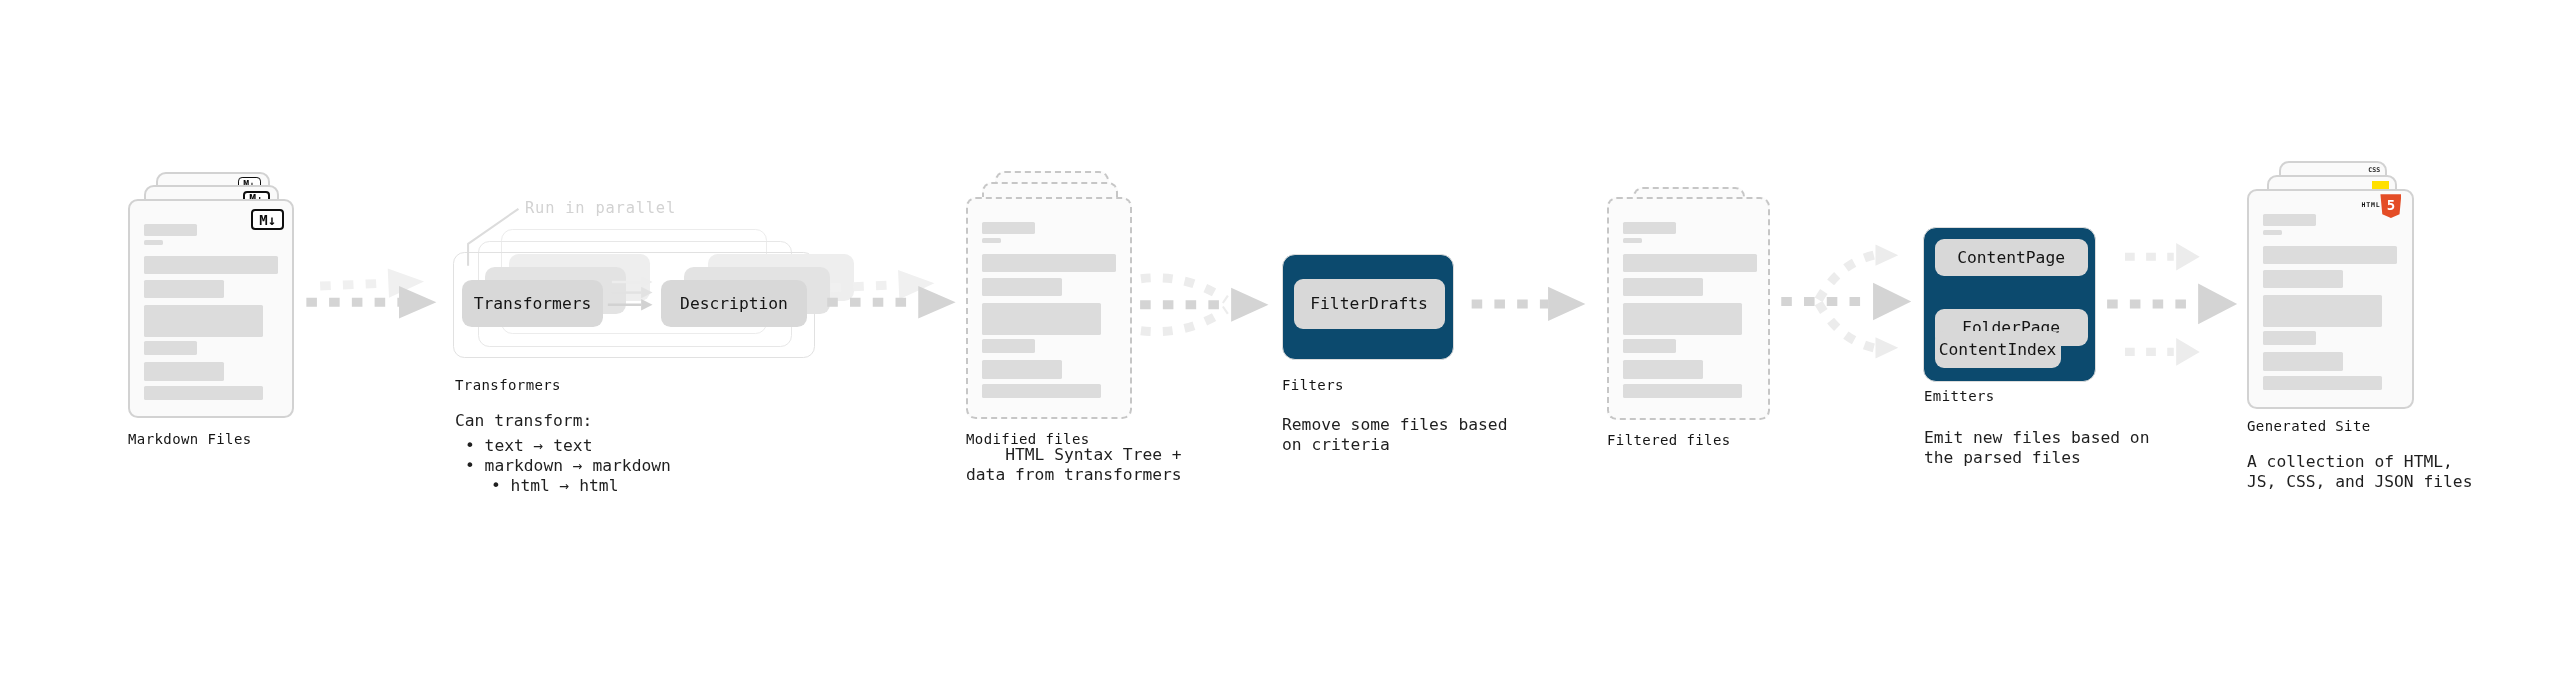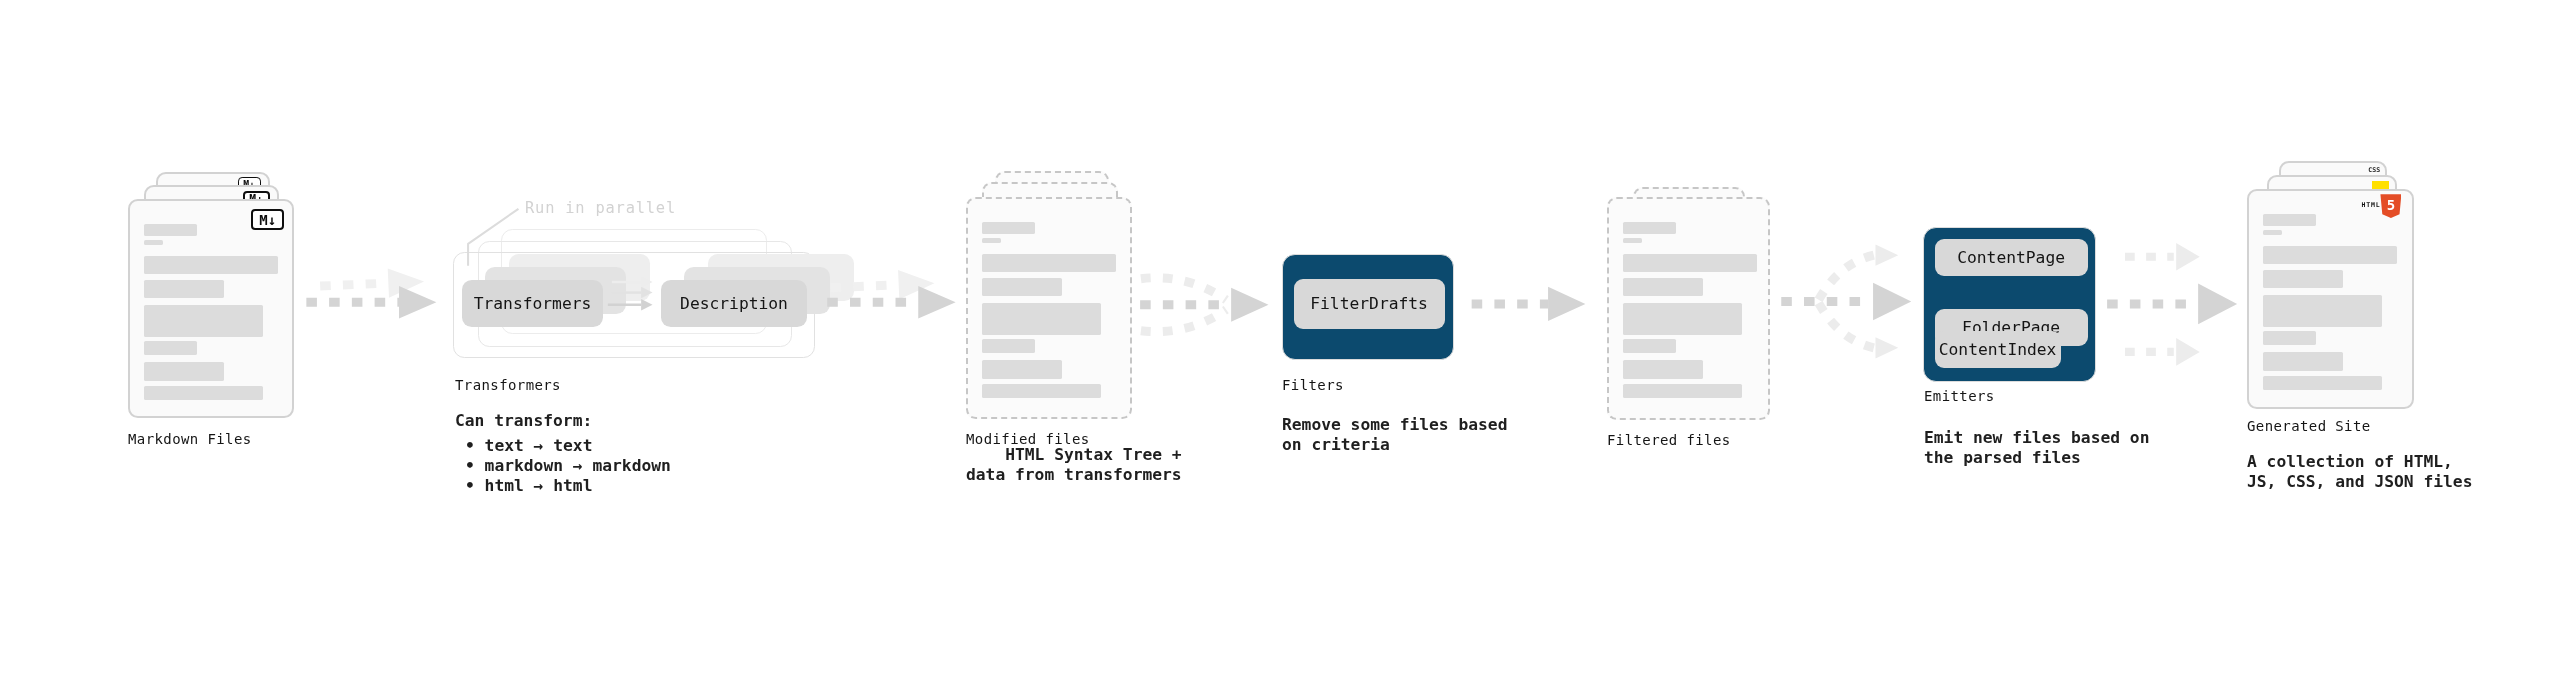--- a/index.html
+++ b/index.html
@@ -33,21 +33,21 @@
   .tpill{position:absolute;border-radius:9.8px;background:#d8d8d8;font-size:16.3px;color:#141414;
     display:flex;align-items:center;justify-content:center;}
   .tpill.ghost1{background:#e3e3e3;}
   .tpill.ghost2{background:#eeeeee;}
   
   .obox{position:absolute;border:1.6px solid #dcdcdc;border-radius:13px;background:#0c4a6e;}
   .opill{position:absolute;border-radius:9px;background:#d8d8d8;font-size:16.3px;color:#141414;
     display:flex;align-items:center;justify-content:center;}
   
   .title{position:absolute;font-size:14px;color:#151515;letter-spacing:0.4px;white-space:pre;}
-  .desc{position:absolute;font-size:16.3px;line-height:20.3px;color:#1f1f1f;white-space:pre-line;font-weight:bold;}
+  .desc{position:absolute;font-size:16.3px;line-height:20.3px;color:#1f1f1f;white-space:pre-line;}
   .note{position:absolute;font-size:15.4px;color:#d2d2d2;letter-spacing:0.8px;white-space:pre;}
   svg.overlay{position:absolute;left:0;top:0;z-index:40;pointer-events:none;}
 </style>
 </head>
 <body>
 
 <div class="canvas">
 
   <div>
     <div class="layer" style="left:156px;top:172px;width:114px;height:219px;">
@@ -84,21 +84,21 @@
 
     <div class="tpill" style="left:462px;top:280px;width:141px;height:47px;">Transformers</div>
     <div class="tpill" style="left:661px;top:280px;width:146px;height:47px;">Description</div>
 
     <div class="note" style="left:525px;top:199px;">Run in parallel</div>
 
     <div class="title" style="left:455px;top:377px;">Transformers</div>
     <div class="desc" style="left:455px;top:411px;">Can transform:</div>
     <div class="desc" style="left:465px;top:436px;">• text → text</div>
     <div class="desc" style="left:465px;top:456px;">• markdown → markdown</div>
-    <div class="desc" style="left:465px;top:476px;">• html → html</div>
+    <div class="desc" style="left:491px;top:476px;">• html → html</div>
   </div>
 
   <div>
     <div class="layer dashed" style="left:995px;top:171px;width:114px;height:219px;"></div>
     <div class="layer dashed" style="left:982px;top:182px;width:136px;height:219px;"></div>
     <div class="layer dashed" style="left:966px;top:197px;width:166px;height:222px;">
       <div class="bars">
           <div class="bar" style="width: 53px; height: 12.2px; margin-top: 23px;"></div>
           <div class="bar" style="width: 18.7px; height: 4.9px; margin-top: 4.1px;"></div>
           <div class="bar" style="width: 134px; height: 18px; margin-top: 10.6px;"></div>

